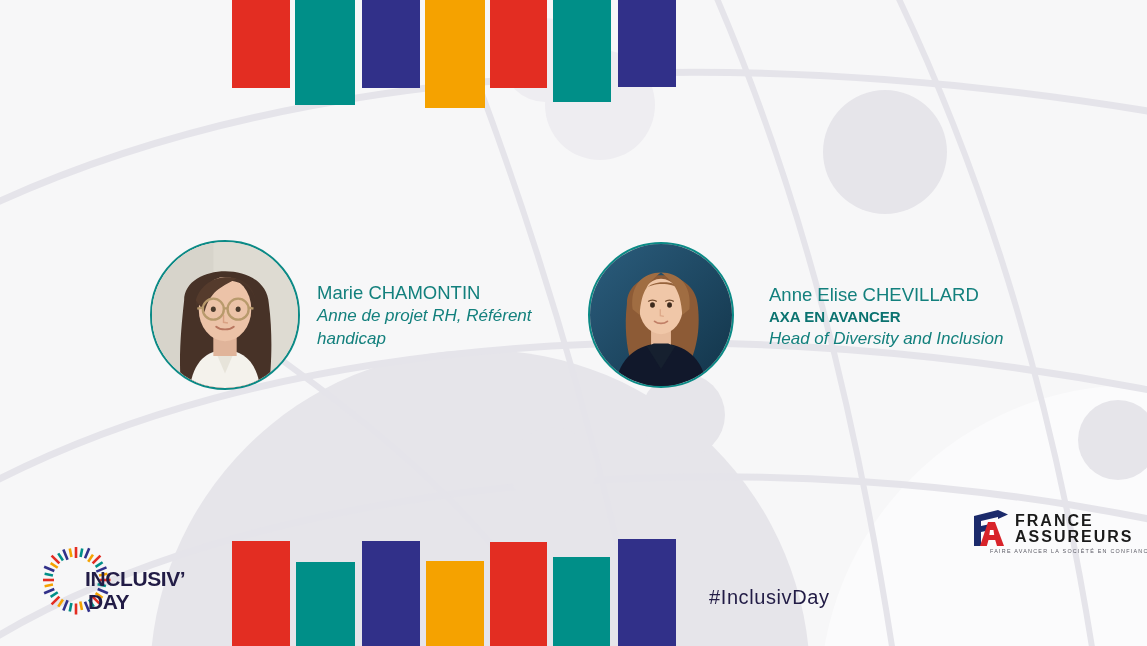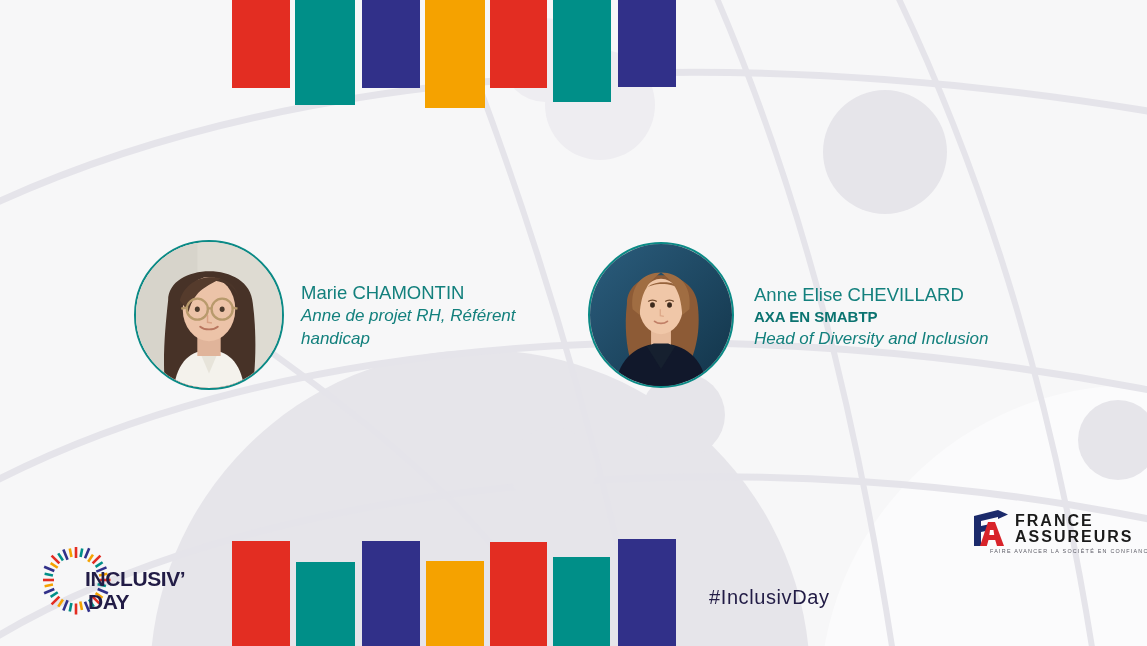--- a/index.html
+++ b/index.html
@@ -157,21 +157,21 @@
   <div>
     <div class="bar" style="left: 232px; width: 58px; height: 105px; background: rgb(227, 45, 34); top: 541px;"></div>
     <div class="bar" style="left: 296px; width: 59px; height: 84px; background: rgb(0, 143, 136); top: 562px;"></div>
     <div class="bar" style="left: 362px; width: 58px; height: 105px; background: rgb(49, 48, 137); top: 541px;"></div>
     <div class="bar" style="left: 426px; width: 58px; height: 85px; background: rgb(245, 162, 0); top: 561px;"></div>
     <div class="bar" style="left: 490px; width: 57px; height: 104px; background: rgb(227, 45, 34); top: 542px;"></div>
     <div class="bar" style="left: 553px; width: 57px; height: 89px; background: rgb(0, 143, 136); top: 557px;"></div>
     <div class="bar" style="left: 618px; width: 58px; height: 107px; background: rgb(49, 48, 137); top: 539px;"></div>
   </div>
 
-  <div class="speaker" id="speaker-0" style="left: 134px; top: 240px;">
+  <div class="speaker" id="speaker-0" style="left: 150px; top: 240px;">
     <div class="avatar-ring" style="width: 146px; height: 146px;">
       <svg class="avatar-img" viewBox="0 0 100 100">
         <rect x="0" y="0" width="100" height="100" fill="#dedbd2"></rect>
         <rect x="0" y="0" width="42" height="100" fill="#d7d4cb"></rect>
 
         <path d="M22 40 C22 14 78 12 80 42 C84 72 80 100 80 100 L20 100 C18 80 20 58 22 40 Z" fill="#473227"></path>
 
         <path d="M26 100 C28 82 38 74 50 74 C62 74 72 82 74 100 Z" fill="#f4f2ec"></path>
         <path d="M44 76 L50 90 L56 76 L52 74 L48 74 Z" fill="#e7e4da"></path>
 
@@ -227,23 +227,23 @@
         <path d="M70 46 C72 28 62 20 50 20 C58 26 64 32 65 50 Z" fill="#a06d42"></path>
 
         <ellipse cx="44" cy="43" rx="1.7" ry="1.9" fill="#3c2a1d"></ellipse>
         <ellipse cx="56" cy="43" rx="1.7" ry="1.9" fill="#3c2a1d"></ellipse>
         <path d="M41 40.5 C42.5 39.2 45.5 39.2 47 40.5" stroke="#70492c" stroke-width="1" fill="none"></path>
         <path d="M53 40.5 C54.5 39.2 57.5 39.2 59 40.5" stroke="#70492c" stroke-width="1" fill="none"></path>
         <path d="M45.5 54.5 C48 56.4 52 56.4 54.5 54.5" stroke="#c07f66" stroke-width="1.3" fill="none" stroke-linecap="round"></path>
         <path d="M49.5 46 L49.5 50.5 L52 51" stroke="#dda888" stroke-width="0.9" fill="none"></path>
       </svg>
     </div>
-    <div class="speaker-text" style="margin-left: 20px; margin-top: 3px;">
+    <div class="speaker-text" style="margin-left: 35px; margin-top: 3px;">
       <div class="sp-name">Anne Elise CHEVILLARD</div>
-      <div class="sp-org">AXA EN SMABTP</div>
+      <div class="sp-org">AXA EN AVANCER</div>
       <div class="sp-role">Head of Diversity and Inclusion</div>
     </div>
   </div>
 
   <div class="hashtag">#InclusivDay</div>
 
   <svg class="inclusiv-logo" viewBox="0 0 172 100">
     <g id="logo-rays">
         <line x1="46.00" y1="28.00" x2="46.00" y2="17.00" stroke="#e32d22" stroke-width="2.6" stroke-linecap="butt"></line>
         <line x1="50.58" y1="26.95" x2="52.24" y2="18.61" stroke="#008f88" stroke-width="2.6" stroke-linecap="butt"></line>

